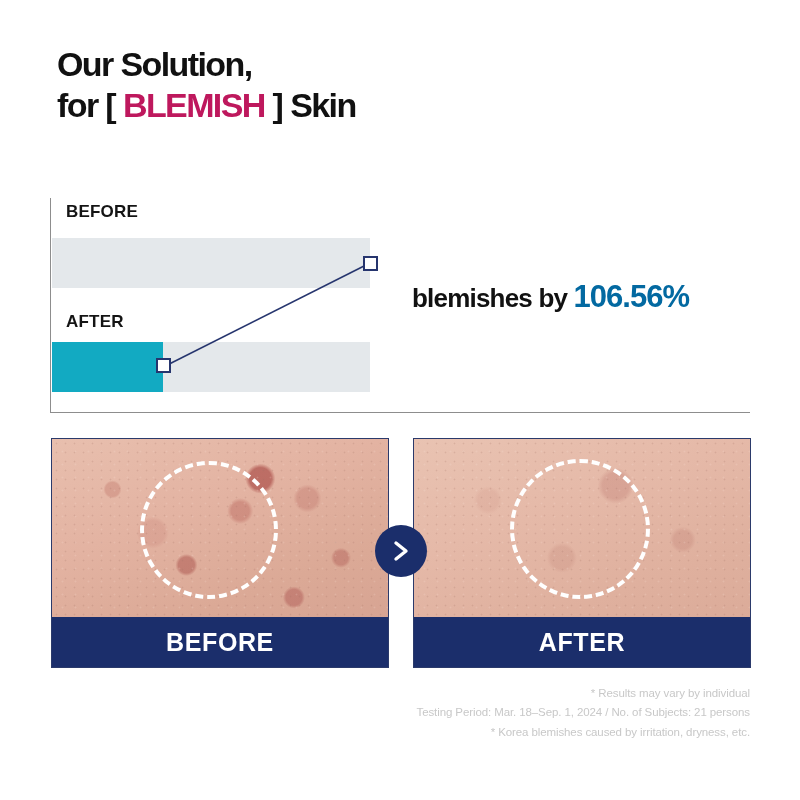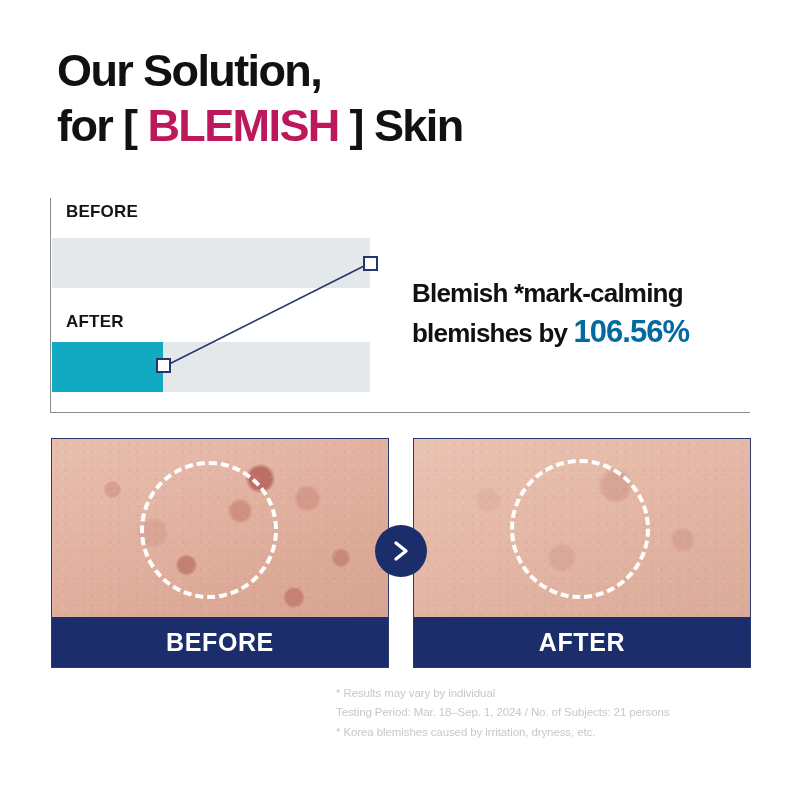--- a/index.html
+++ b/index.html
@@ -13,21 +13,21 @@
     font-family: "Liberation Sans", sans-serif;
     overflow: hidden;
     position: relative;
   }
 
   
   .headline {
     position: absolute;
     left: 57px;
     top: 44px;
-    font-size: 45px;
+    font-size: 34px;
     font-weight: bold;
     line-height: 1.22;
     letter-spacing: -1.6px;
     color: #111111;
     white-space: nowrap;
   }
   .headline .accent { color: #be185d; }
 
   
   .chart {
@@ -204,24 +204,24 @@
     background: #1B2E6B;
     display: flex;
     align-items: center;
     justify-content: center;
     z-index: 5;
   }
 
   
   .footnotes {
     position: absolute;
-    right: 44px;
+    right: 50px;
     top: 684px;
     width: 420px;
-    text-align: left;
+    text-align: right;
     font-size: 11.5px;
     line-height: 1.68;
     color: #c8c8c8;
     letter-spacing: -0.1px;
   }
 </style>
 </head>
 <body>
 
 <div class="headline">
@@ -245,21 +245,20 @@
 
   <svg class="connector" viewBox="0 0 700 216">
     <line id="connector-line" x1="113.3" y1="169" x2="320" y2="65" stroke="#26356E" stroke-width="1.6"></line>
   </svg>
 
   <div class="marker before" style="left: 312.5px; border-color: rgb(38, 53, 110);"></div>
   <div class="marker after" style="left: 105.8px; border-color: rgb(38, 53, 110);"></div>
 </div>
 
 <div class="result">
-  <div>Blemish *mark-calming</div>
   <div><span>blemishes by </span><span class="pct">106.56%</span></div>
 </div>
 
 <div class="photo-card before">
   <div class="skin before">
     <div class="skin-noise"></div>
     <div class="dashed-circle before"></div>
   </div>
   <div class="photo-label">BEFORE</div>
 </div>

